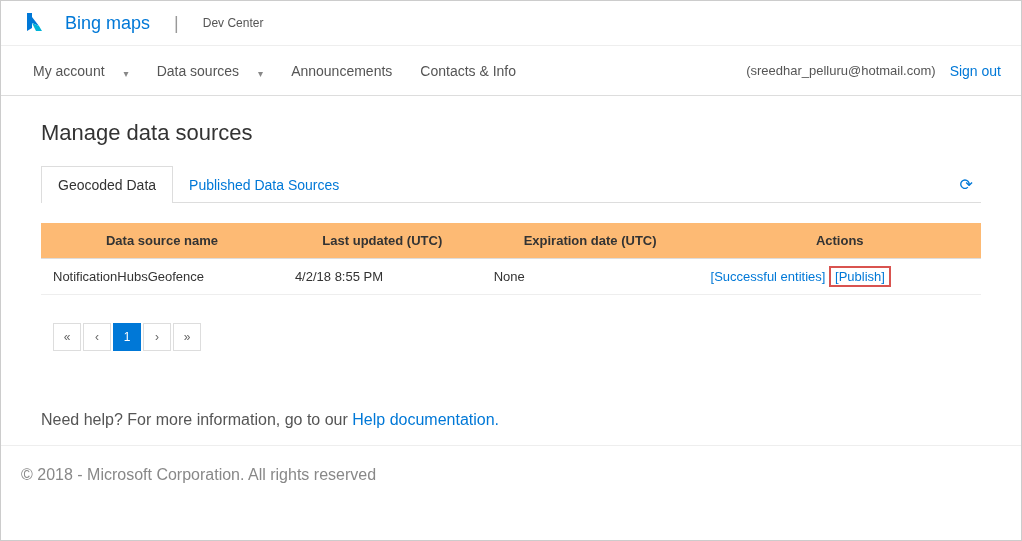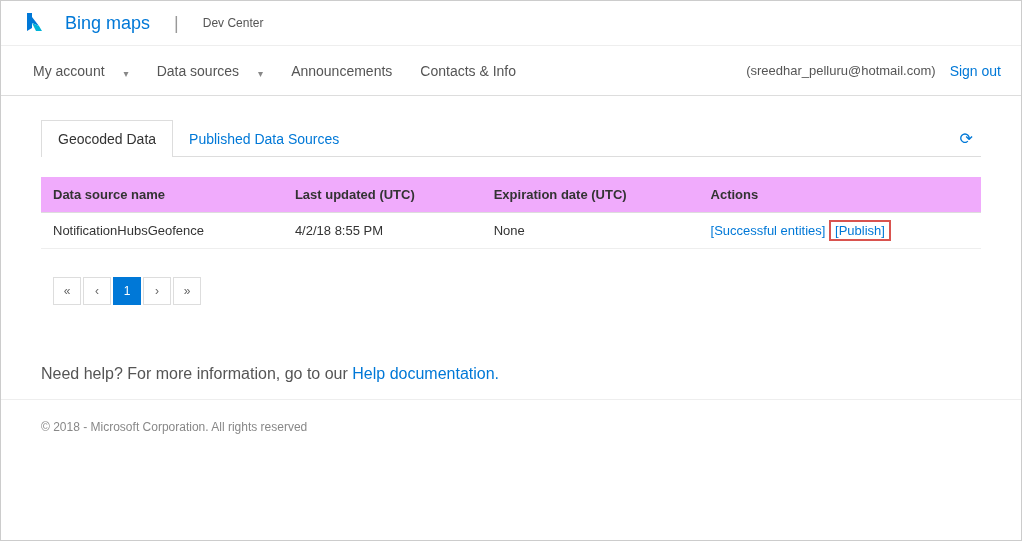--- a/index.html
+++ b/index.html
@@ -136,27 +136,27 @@
       padding: 4px 8px;
     }
 
     
     .data-table {
       width: 100%;
       border-collapse: collapse;
       margin-bottom: 16px;
     }
     .data-table th {
-      text-align: left;
+      text-align: center;
       padding: 10px 12px;
       font-weight: 600;
       font-size: 13px;
       color: #333;
       border-bottom: 1px solid #ddd;
-      background: #f0abfc;
+      background: #fdba74;
     }
     .data-table td {
       padding: 10px 12px;
       font-size: 13px;
       color: #333;
       border-bottom: 1px solid #eee;
     }
 
     .action-link {
       color: #0078d7;
@@ -203,23 +203,23 @@
       color: #555;
       font-size: 16px;
     }
     .help-link {
       color: #0078d7;
       cursor: pointer;
     }
 
     
     .footer {
-      padding: 20px 40px;
+      padding: 20px 20px;
       color: #888;
-      font-size: 12px;
+      font-size: 16px;
       border-top: 1px solid #eee;
     }
 
     
     .bing-b { fill: #0078d7; }
   </style>
 </head>
 <body>
 
 <div class="top-bar">
@@ -251,20 +251,21 @@
       <span>Contacts &amp; Info</span>
     </div>
   </div>
   <div class="nav-right">
     <span class="nav-email">(sreedhar_pelluru@hotmail.com)</span>
     <span class="nav-signout">Sign out</span>
   </div>
 </nav>
 
 <div class="main-content">
+  <h1 class="page-title">Manage data sources</h1>
 
   <div class="tabs">
     <div class="tab active">
       <span>Geocoded Data</span>
     </div>
     <div class="tab link-style">
       <span>Published Data Sources</span>
     </div>
     <div class="refresh-icon" title="Refresh">⟳</div>
   </div>

